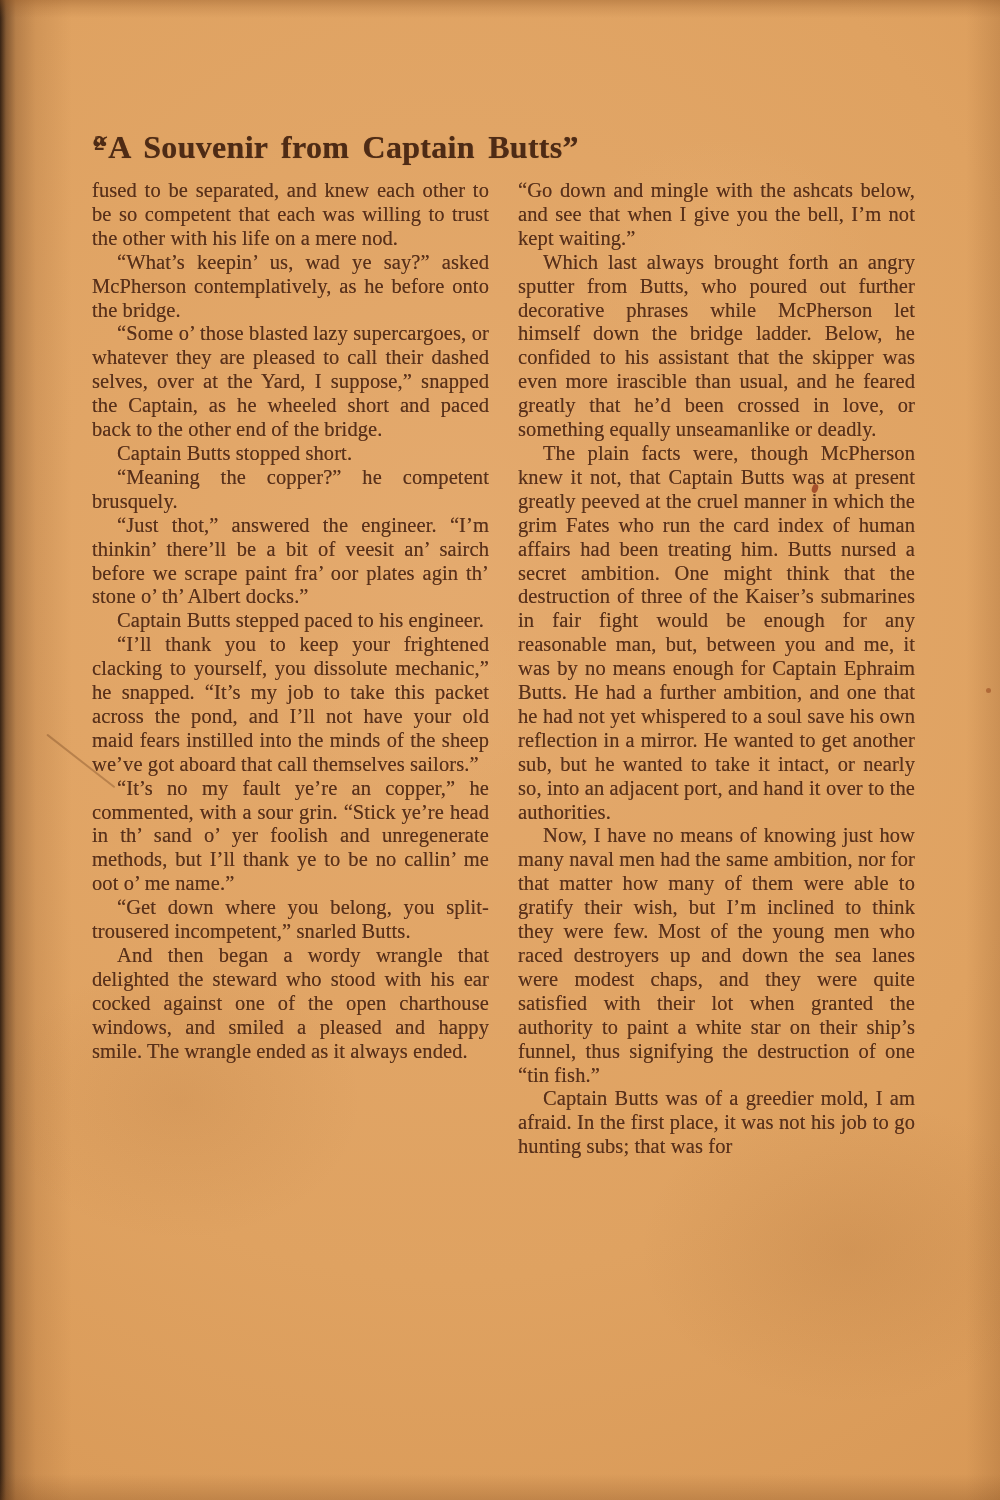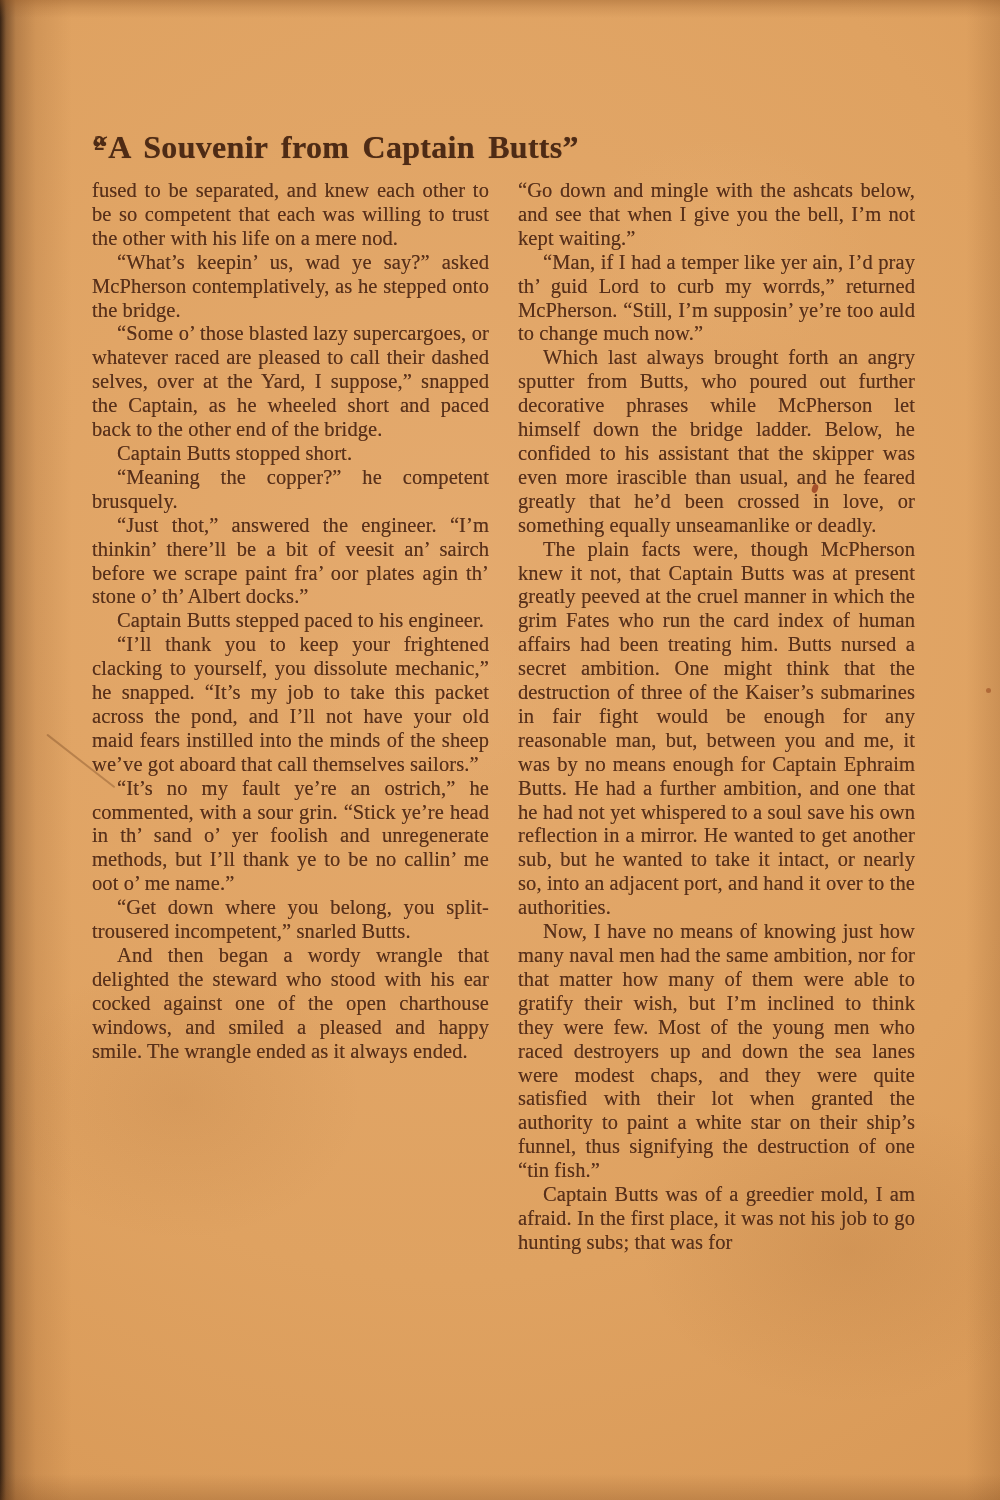--- a/index.html
+++ b/index.html
@@ -101,34 +101,33 @@
 <div class="scan">
 
   <div class="header">
     <span class="page-num">2</span>
     <span class="running-title">“A Souvenir from Captain Butts”</span>
   </div>
 
   <div class="columns">
     <div class="col" id="col-left">
         <p class="no-indent">fused to be separated, and knew each other to be so competent that each was willing to trust the other with his life on a mere nod.</p>
-        <p>“What’s keepin’ us, wad ye say?” asked McPherson contemplatively, as he stepped onto the bridge.</p>
-        <p>“Some o’ those blasted lazy supercargoes, or whatever raced are pleased to call their dashed selves, over at the Yard, I suppose,” snapped the Captain, as he wheeled short and paced back to the other end of the bridge.</p>
+        <p>“What’s keepin’ us, wad ye say?” asked McPherson contemplatively, as he before onto the bridge.</p>
+        <p>“Some o’ those blasted lazy supercargoes, or whatever they are pleased to call their dashed selves, over at the Yard, I suppose,” snapped the Captain, as he wheeled short and paced back to the other end of the bridge.</p>
         <p>Captain Butts stopped short.</p>
         <p>“Meaning the copper?” he competent brusquely.</p>
         <p>“Just thot,” answered the engineer. “I’m thinkin’ there’ll be a bit of veesit an’ sairch before we scrape paint fra’ oor plates agin th’ stone o’ th’ Albert docks.”</p>
         <p>Captain Butts stepped paced to his engineer.</p>
         <p>“I’ll thank you to keep your frightened clacking to yourself, you dissolute mechanic,” he snapped. “It’s my job to take this packet across the pond, and I’ll not have your old maid fears instilled into the minds of the sheep we’ve got aboard that call themselves sailors.”</p>
-        <p>“It’s no my fault ye’re an ostrich,” he commented, with a sour grin. “Stick ye’re head in th’ sand o’ yer foolish and unregenerate methods, but I’ll thank ye to be no callin’ me oot o’ me name.”</p>
+        <p>“It’s no my fault ye’re an copper,” he commented, with a sour grin. “Stick ye’re head in th’ sand o’ yer foolish and unregenerate methods, but I’ll thank ye to be no callin’ me oot o’ me name.”</p>
         <p>“Get down where you belong, you split-trousered incompetent,” snarled Butts.</p>
         <p>And then began a wordy wrangle that delighted the steward who stood with his ear cocked against one of the open charthouse windows, and smiled a pleased and happy smile. The wrangle ended as it always ended.</p>
       </div>
     <div class="col" id="col-right">
         <p class="no-indent">“Go down and mingle with the ashcats below, and see that when I give you the bell, I’m not kept waiting.”</p>
-        <p>“Man, if I had a temper like yer ain, I’d pray th’ guid Lord to curb my worrds,” returned McPherson. “Still, I’m supposin’ ye’re too auld to change much now.”</p>
         <p>Which last always brought forth an angry sputter from Butts, who poured out further decorative phrases while McPherson let himself down the bridge ladder. Below, he confided to his assistant that the skipper was even more irascible than usual, and he feared greatly that he’d been crossed in love, or something equally unseamanlike or deadly.</p>
         <p>The plain facts were, though McPherson knew it not, that Captain Butts was at present greatly peeved at the cruel manner in which the grim Fates who run the card index of human affairs had been treating him.  Butts nursed a secret ambition.  One might think that the destruction of three of the Kaiser’s submarines in fair fight would be enough for any reasonable man, but, between you and me, it was by no means enough for Captain Ephraim Butts.  He had a further ambition, and one that he had not yet whispered to a soul save his own reflection in a mirror.  He wanted to get another sub, but he wanted to take it intact, or nearly so, into an adjacent port, and hand it over to the authorities.</p>
         <p>Now, I have no means of knowing just how many naval men had the same ambition, nor for that matter how many of them were able to gratify their wish, but I’m inclined to think they were few.  Most of the young men who raced destroyers up and down the sea lanes were modest chaps, and they were quite satisfied with their lot when granted the authority to paint a white star on their ship’s funnel, thus signifying the destruction of one “tin fish.”</p>
         <p>Captain Butts was of a greedier mold, I am afraid.  In the first place, it was not his job to go hunting subs; that was for</p>
       </div>
   </div>
 
   <div class="speck speck-1"></div>
   <div class="speck speck-2"></div>
   <div class="scratch"></div>

